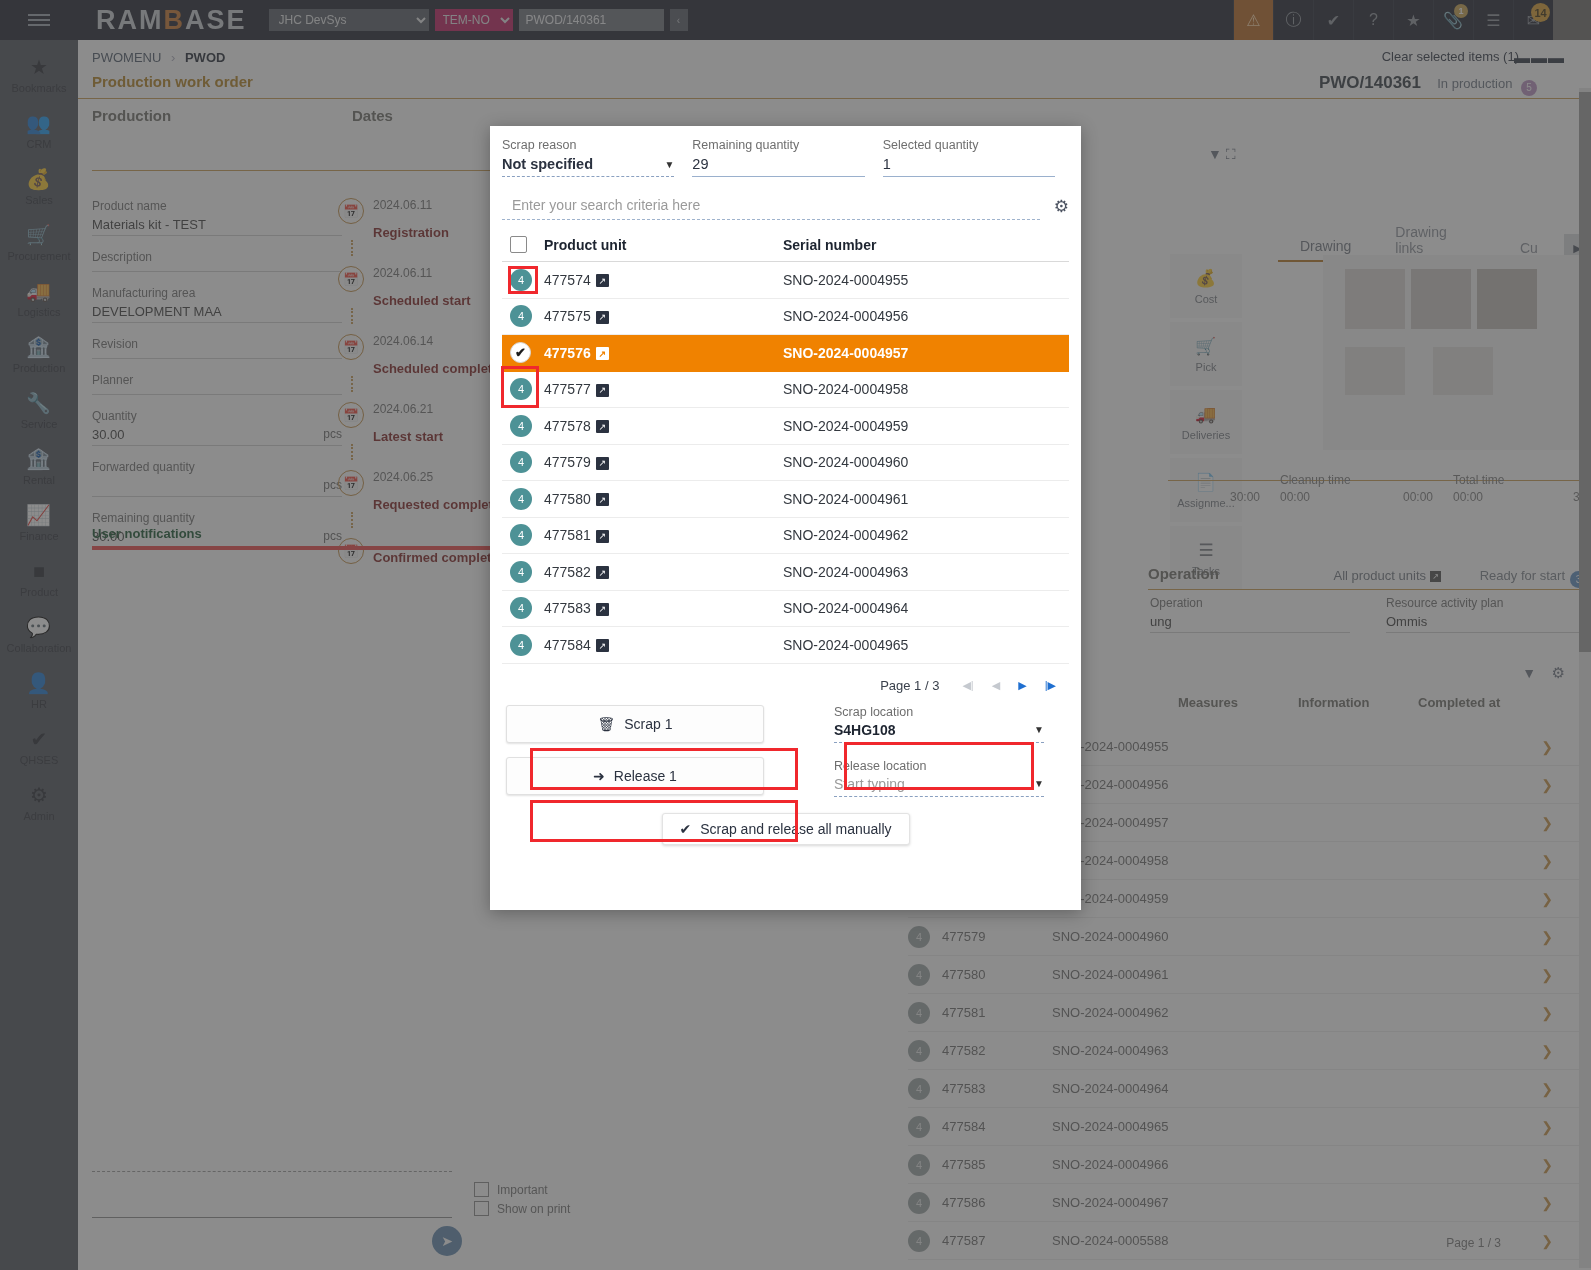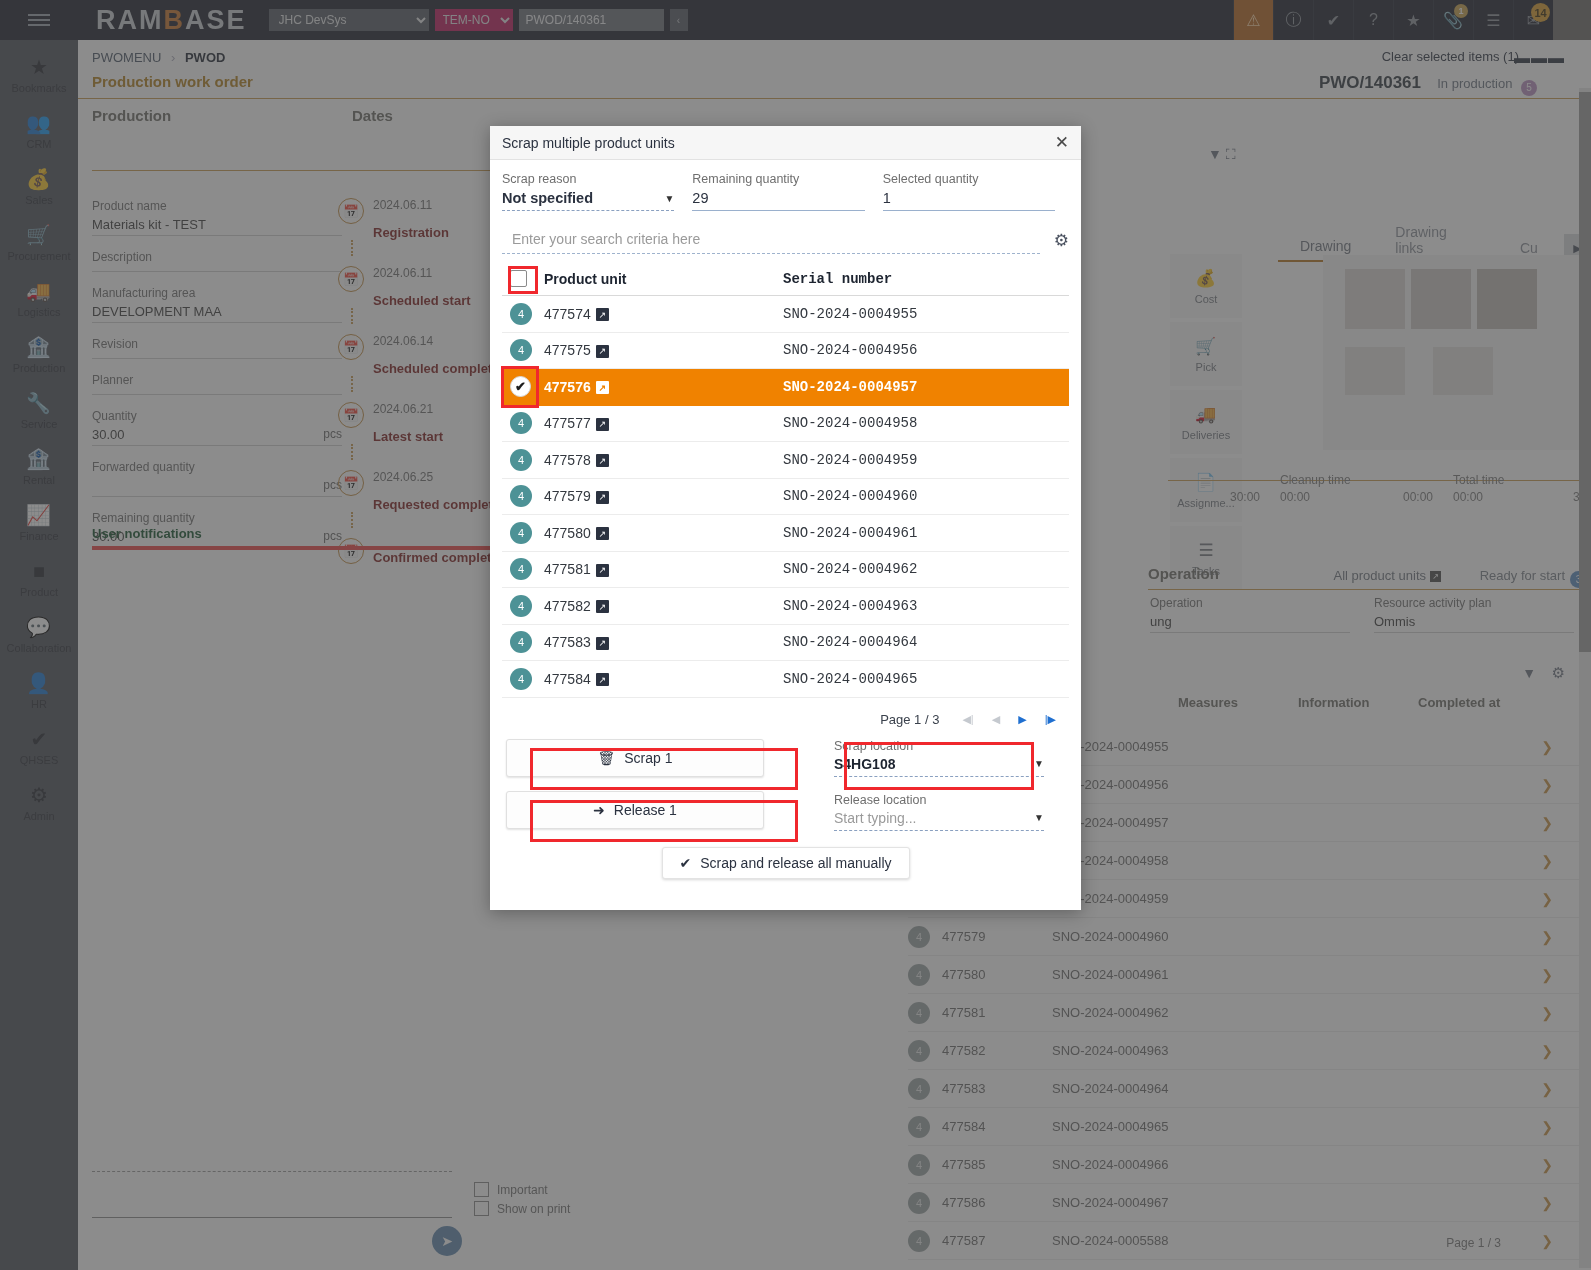--- a/index.html
+++ b/index.html
@@ -205,21 +205,21 @@
   .tbl-head {
     display: flex; align-items: center; font-size: 14px; font-weight: bold; color: #1d2430;
     padding: 8px 0 8px 0; border-bottom: 1px solid #d9d9d9; margin-top: 8px;
   }
   .chk-cell { width: 42px; display: flex; align-items: center; justify-content: flex-start; padding-left: 8px; }
   .chk {
     width: 17px; height: 17px; border: 1.5px solid #8a8a8a; background: #fff; border-radius: 2px;
     cursor: pointer;
   }
   .col-pu { flex: 1; }
-  .col-sn { width: 286px; font-family: Liberation Mono, monospace; }
+  .col-sn { width: 286px; }
 
   .rows { }
   .trow {
     display: flex; align-items: center; height: 36.5px; font-size: 14px; color: #33383f;
     border-bottom: 1px solid #ececec; cursor: pointer;
   }
   .trow.sel { background: #f08200; color: #fff; font-weight: 600; border-bottom-color: #f08200;}
   .pu-badge {
     width: 22px; height: 22px; border-radius: 50%; background: #4d9296; color: #fff;
     font-size: 11px; display: flex; align-items: center; justify-content: center; font-weight: normal;
@@ -446,21 +446,21 @@
       <span style="position:absolute;left:405px;">30:00</span>
     </div>
     <div class="opbar">Operation</div>
     <div class="allpu"><span>All product units</span><span class="ext-ico">↗</span></div>
     <div class="rdy"><span>Ready for start</span><span class="bub">3</span></div>
     <div class="twoflds">
       <div style="width:200px;">
         <div class="fld-lbl">Operation</div>
         <div class="fld-val">ung</div>
       </div>
-      <div style="width:200px;margin-left:24px;">
+      <div style="width:200px;margin-left:36px;">
         <div class="fld-lbl">Resource activity plan</div>
         <div class="fld-val">Ommis</div>
       </div>
     </div>
     <div style="position:absolute;right:55px;top:625px;color:#6c7380;font-size:14px;">▼</div>
     <div style="position:absolute;right:26px;top:624px;color:#6c7380;font-size:15px;">⚙</div>
     <div class="bg-table-h">
       <span style="width:120px;">Measures</span>
       <span style="width:120px;">Information</span>
       <span style="width:120px;">Completed at</span>
@@ -637,24 +637,20 @@
       <div class="ticon">📎<span class="badge-sm">1</span></div>
       <div class="ticon">☰</div>
       <div class="ticon">✉<span class="badge-orange">14</span></div>
       <div class="avatar-top"></div>
     </div>
   </div>
 
   <div class="dim"></div>
 
   <div class="modal">
-    <div class="modal-head">
-      <div class="modal-title">Scrap multiple product units</div>
-      <div class="modal-x">✕</div>
-    </div>
     <div class="modal-body">
 
       <div class="topfields">
         <div class="tf f1">
           <div class="tf-lbl">Scrap reason</div>
           <div class="tf-dash">
             <span>Not specified</span>
             <span class="caret">▼</span>
           </div>
         </div>

